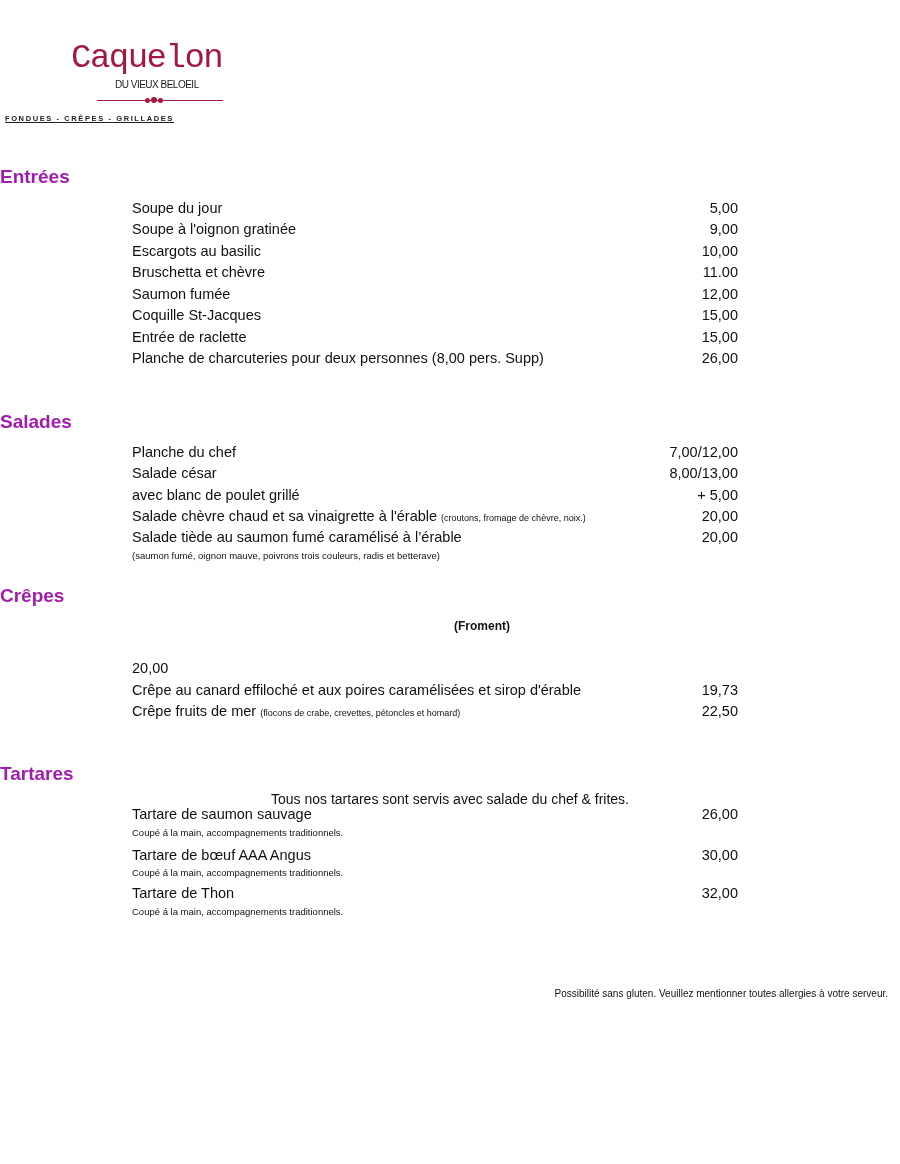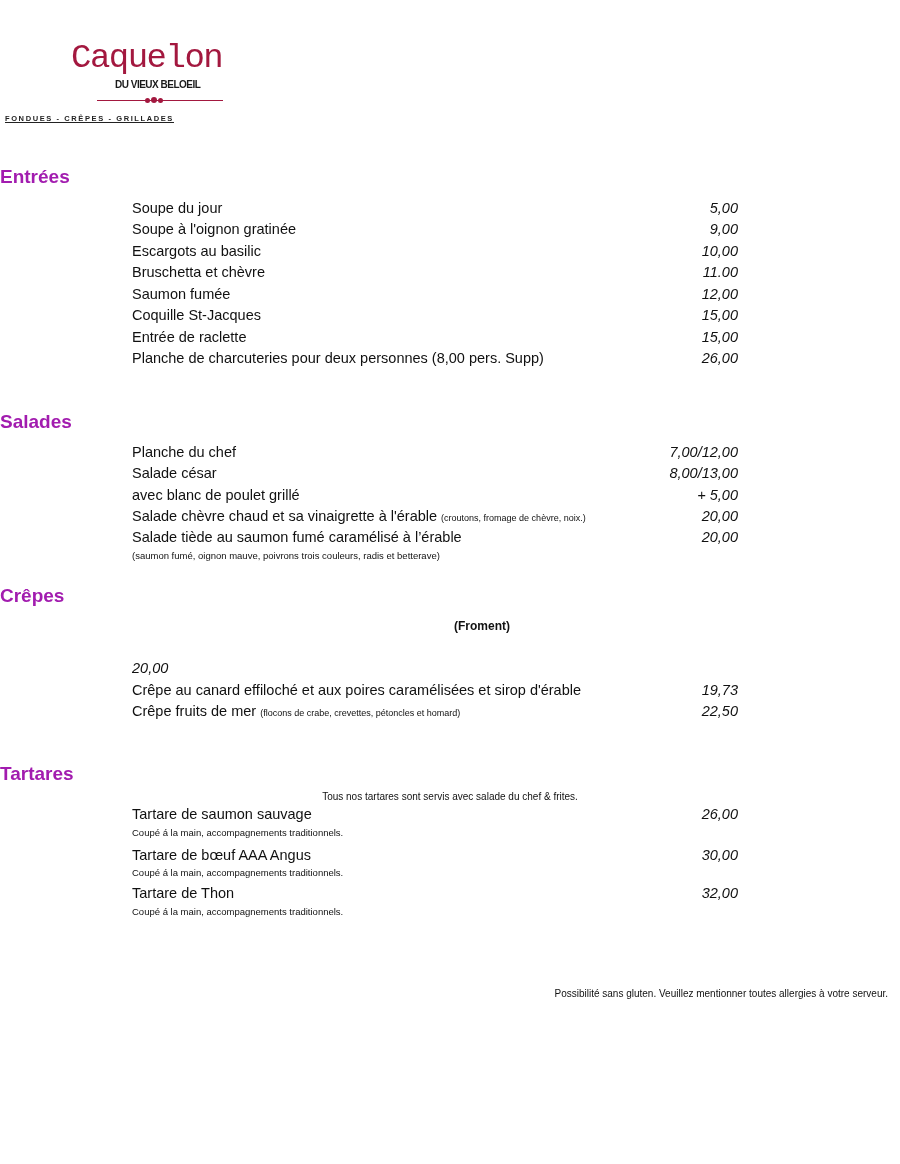--- a/index.html
+++ b/index.html
@@ -1,32 +1,32 @@
 <!DOCTYPE html>
 <html><head>
 <meta charset="utf-8">
 <style>
   html, body { margin:0; padding:0; background:#ffffff; }
   body { width:900px; height:1164px; position:relative; font-family:"Liberation Sans", "DejaVu Sans", sans-serif; color:#111; overflow:hidden; }
   .logo { position:absolute; left:0; top:38px; width:320px; }
   .logo-word { position:absolute; left:71px; top:0px; font-size:34px; letter-spacing:-1.5px; color:#a3183f; font-family:Liberation Mono, monospace; font-weight:normal; line-height:40px; }
-  .logo-sub { position:absolute; left:115px; top:41px; font-size:10px; font-weight:bold; letter-spacing:-0.5px; color:#1a1a1a; }
+  .logo-sub { position:absolute; left:115px; top:41px; font-size:10px; font-weight:normal; letter-spacing:-0.5px; color:#1a1a1a; }
   .logo-line { position:absolute; left:97px; top:62px; width:126px; height:1px; background:#a3183f; }
   .logo-dots { position:absolute; left:144px; top:58px; width:20px; height:8px; display:flex; gap:1px; align-items:center; justify-content:center; }
   .logo-dots span { display:block; width:5px; height:5px; border-radius:50%; background:#a3183f; }
   .logo-dots span.mid { width:6px; height:6px; }
   .logo-tag { position:absolute; left:5px; top:76px; font-size:7.5px; font-weight:bold; letter-spacing:1.6px; color:#222; white-space:nowrap;text-decoration:underline; }
 
   .section-title { position:absolute; left:0; width:900px; text-align:left; font-weight:bold; font-size:19px; color:#a21caf; }
   .section-sub { position:absolute; left:0; width:900px; text-align:center; font-weight:bold; font-size:12px;padding-left:32px; }
-  .section-note { position:absolute; left:0; width:900px; text-align:center; font-size:10px; }
+  .section-note { position:absolute; left:0; width:900px; text-align:center; font-size:14px; }
 
   .row { position:absolute; left:132px; width:606px; display:flex; justify-content:space-between; align-items:baseline; font-size:14.5px; line-height:20px; white-space:nowrap; }
   .row .name small, .row .note { font-size:9px; }
-  .row .price { text-align:right;font-style:italic; }
+  .row .price { text-align:right; }
   .desc { position:absolute; left:132px; font-size:9.5px; white-space:nowrap; }
   .footer { position:absolute; left:0; width:888px; top:988px; text-align:right; font-size:10px; }
 </style>
 </head>
 <body>
 
 <div class="logo">
   <div class="logo-word">Caquelon</div>
   <div class="logo-sub">DU VIEUX BELOEIL</div>
   <div class="logo-line"></div>

